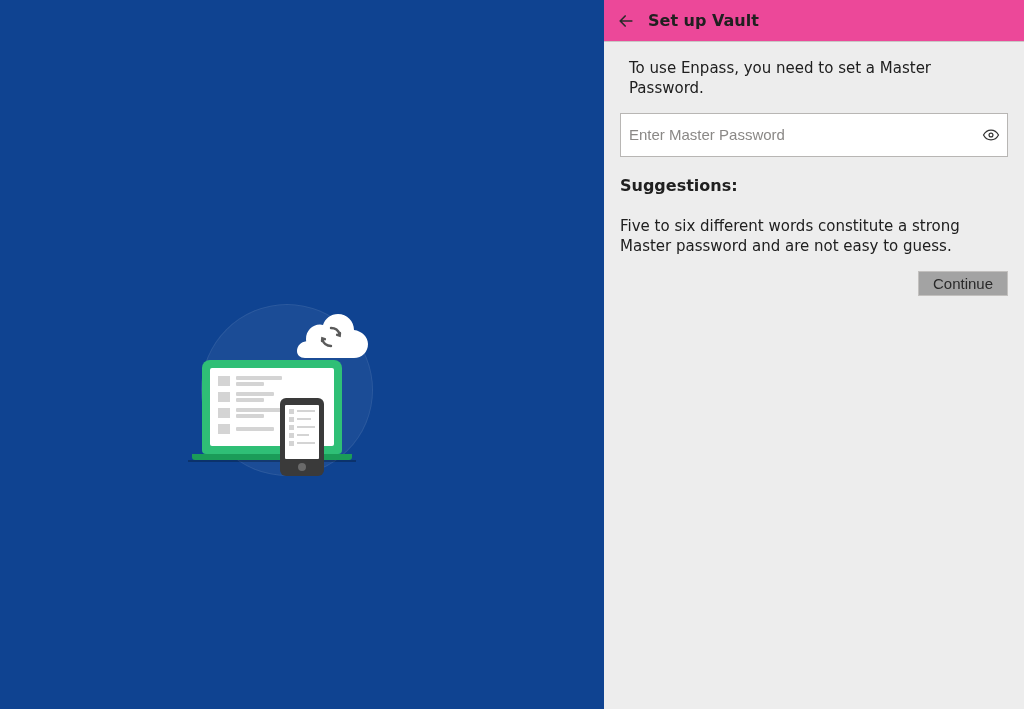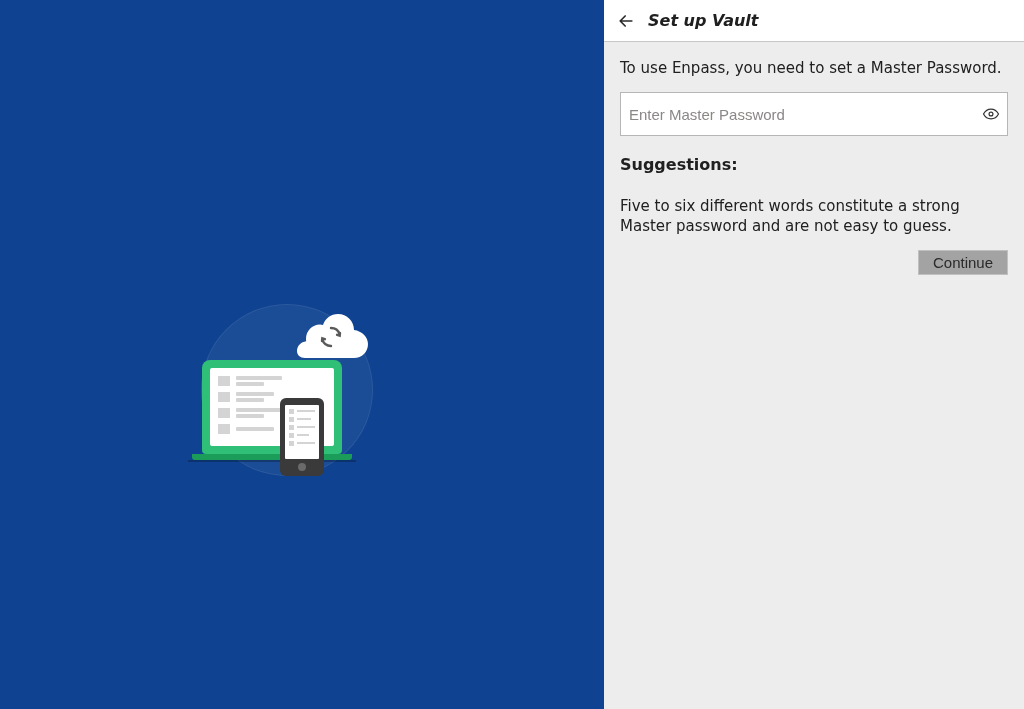--- a/index.html
+++ b/index.html
@@ -96,44 +96,43 @@
   .panel {
     flex: 1;
     height: 100%;
     background: #ededed;
     display: flex;
     flex-direction: column;
     color: #202020;
   }
   .titlebar {
     height: 42px;
-    background: #ffffff;
+    background: #ec4899;
     border-bottom: 1px solid #c9c7c5;
     display: flex;
     align-items: center;
     padding: 0 10px;
     gap: 10px;
-    font-style: italic;
   }
   .back-btn {
     width: 24px; height: 24px;
     display: flex; align-items: center; justify-content: center;
     cursor: pointer;
     color: #2a2a2a;
   }
   .title {
     font-weight: 700;
     font-size: 16px;
   }
   .content {
     padding: 16px 16px 0 16px;
     font-size: 15px;
     line-height: 1.35;
   }
-  .para { margin-bottom: 14px; }
+  .para { margin-bottom: 14px; margin-left: 9px; }
   .pw-wrap {
     position: relative;
     margin: 4px 0 18px 0;
   }
   .pw-input {
     width: 100%;
     height: 44px;
     border: 1px solid #b8b6b4;
     background: #ffffff;
     font-size: 15px;

